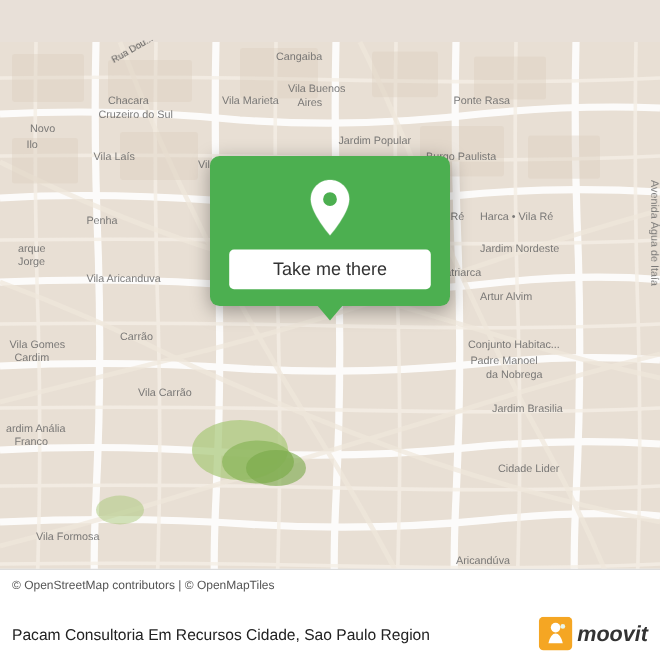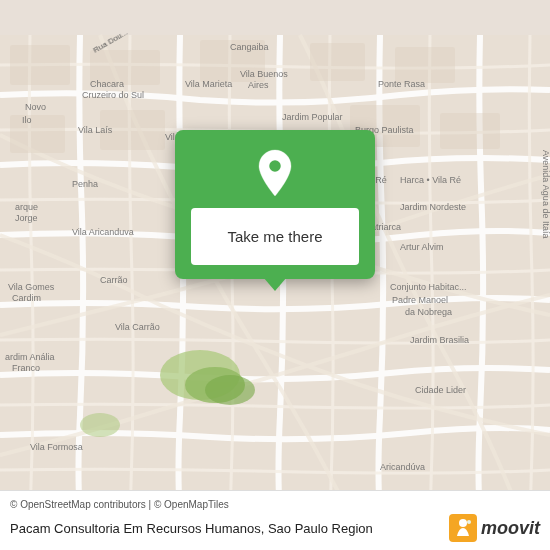--- a/index.html
+++ b/index.html
@@ -60,21 +60,21 @@
       width: 50px;
       height: 50px;
       margin-bottom: 10px;
     }
 
     #take-me-btn {
       background: #fff;
       color: #333;
       border: none;
       border-radius: 4px;
-      padding: 20px 20px;
+      padding: 8px 20px;
       font-size: 15px;
       font-weight: 500;
       cursor: pointer;
       width: 100%;
     }
 
     
     #bottom-bar {
       position: absolute;
       bottom: 0;
@@ -82,21 +82,21 @@
       width: 100%;
       background: #fff;
       border-top: 1px solid #ddd;
       padding: 8px 10px;
       z-index: 20;
     }
 
     #attribution {
       font-size: 10px;
       color: #555;
-      margin-bottom: 4px;
+      margin-bottom: 20px;
     }
 
     #location-row {
       display: flex;
       align-items: center;
       justify-content: space-between;
     }
 
     #location-name {
       font-size: 13px;
@@ -241,21 +241,21 @@
       <path d="M25,2 C16.163,2 9,9.163 9,18 C9,29.5 25,48 25,48 C25,48 41,29.5 41,18 C41,9.163 33.837,2 25,2 Z" fill="white" stroke="rgba(255,255,255,0.3)" stroke-width="1"></path>
       <circle cx="25" cy="18" r="7" fill="#4caf50" stroke="white" stroke-width="2.5"></circle>
     </svg>
 
     <button id="take-me-btn">Take me there</button>
   </div>
 
   <div id="bottom-bar">
     <div id="attribution">© OpenStreetMap contributors | © OpenMapTiles</div>
     <div id="location-row">
-      <span id="location-name">Pacam Consultoria Em Recursos Humanos, Sao Paulo Region</span>
+      <span id="location-name">Pacam Consultoria Em Recursos Cidade, Sao Paulo Region</span>
       <div id="moovit-logo">
 
         <svg class="moovit-icon" viewBox="0 0 28 28" xmlns="http://www.w3.org/2000/svg">
           <rect width="28" height="28" rx="4" fill="#f5a623"></rect>
           <ellipse cx="14" cy="9" rx="4" ry="4" fill="white"></ellipse>
           <path d="M8,22 Q10,14 14,14 Q18,14 20,22 Z" fill="white"></path>
           <circle cx="20" cy="8" r="2" fill="#e8f4e8"></circle>
         </svg>
         <span class="moovit-text">moovit</span>
       </div>

